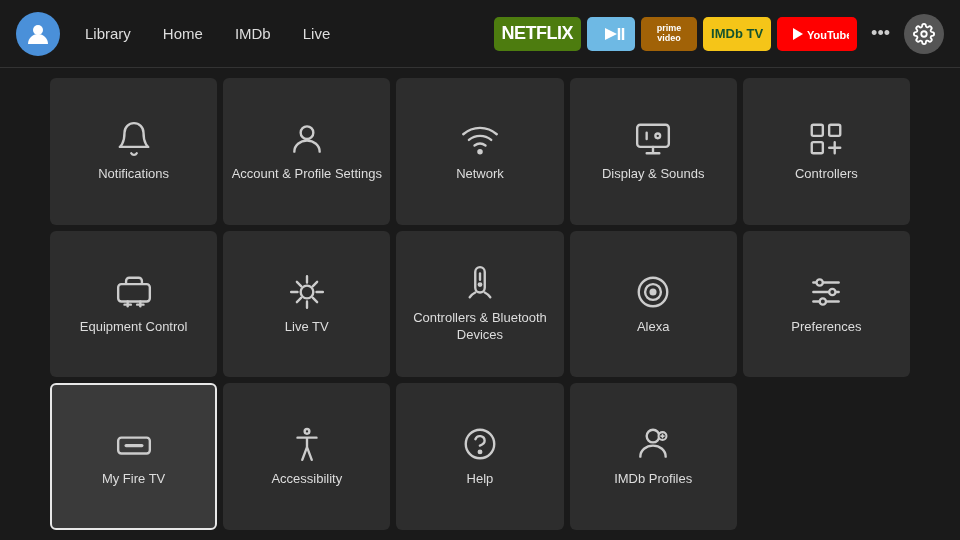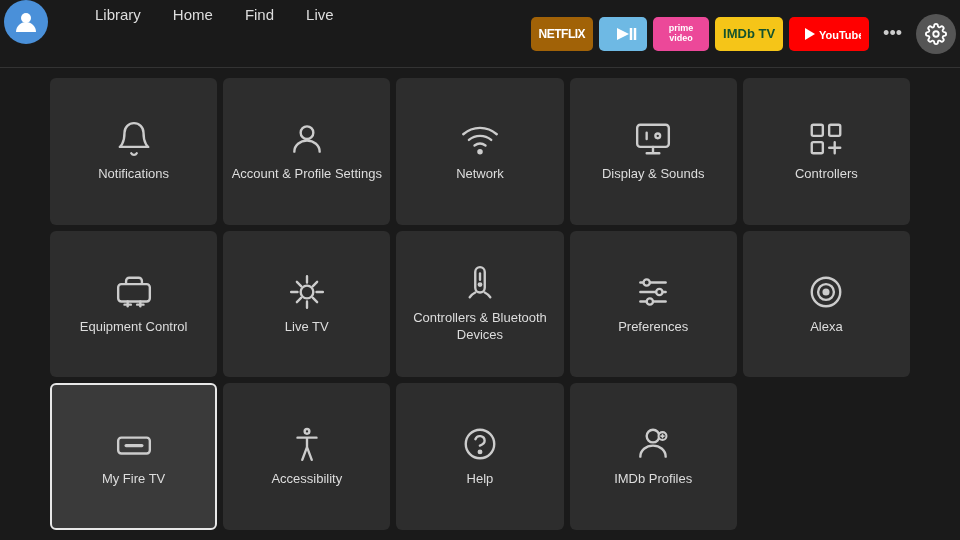--- a/index.html
+++ b/index.html
@@ -8,24 +8,25 @@
       height: 540px;
       background: #1a1a1a;
       font-family: 'Arial', sans-serif;
       overflow: hidden;
       color: #fff;
     }
 
     
     .topbar {
       display: flex;
+      align-items: center;
       background: #1a1a1a;
       height: 68px;
-      padding: 0 4px;
-      gap: 25px;
+      padding: 0 16px;
+      gap: 3px;
       border-bottom: 1px solid #333;
     }
 
     .avatar {
       width: 44px;
       height: 44px;
       border-radius: 50%;
       background: #4a90d9;
       display: flex;
       align-items: center;
@@ -60,23 +61,23 @@
       border-radius: 5px;
       display: flex;
       align-items: center;
       justify-content: center;
       font-weight: bold;
       font-size: 12px;
       padding: 0 8px;
       min-width: 56px;
     }
     .badge-expressvpn { background: #da3333; color: #fff; font-size: 10px; }
-    .badge-netflix { background: #a16207; color: #fff; font-size: 12px; letter-spacing: -0.5px; }
+    .badge-netflix { background: #4d7c0f; color: #fff; font-size: 18px; letter-spacing: -0.5px; }
     .badge-freeveee { background: #6eb9e4; color: #fff; font-size: 18px; }
-    .badge-prime { background: #ec4899; color: #fff; font-size: 9px; text-align: center; }
+    .badge-prime { background: #a16207; color: #fff; font-size: 9px; text-align: center; }
     .badge-imdb { background: #f5c518; color: #14532d; font-size: 13px; font-weight: 900; }
     .badge-youtube { background: #ff0000; color: #fff; font-size: 11px; }
 
     .more-btn {
       display: flex;
       align-items: center;
       justify-content: center;
       color: #ccc;
       font-size: 18px;
       cursor: pointer;
@@ -145,21 +146,21 @@
   <div class="avatar">
     <svg viewBox="0 0 28 28" fill="#fff" xmlns="http://www.w3.org/2000/svg">
       <circle cx="14" cy="10" r="5" fill="#fff"></circle>
       <path d="M4 24c0-5.5 4.5-10 10-10s10 4.5 10 10" fill="#fff"></path>
     </svg>
   </div>
 
   <nav class="nav-links">
     <div class="nav-link">Library</div>
     <div class="nav-link">Home</div>
-    <div class="nav-link">Find</div>
+    <div class="nav-link">IMDb</div>
     <div class="nav-link">Live</div>
   </nav>
 
   <div class="app-icons">
     <div class="app-badge badge-netflix">NETFLIX</div>
     <div class="app-badge badge-freeveee" style="font-size:20px;min-width:48px;">
       <svg viewBox="0 0 32 20" width="32" height="20" xmlns="http://www.w3.org/2000/svg">
         <rect width="32" height="20" rx="3" fill="#6eb9e4"></rect>
         <polygon points="10,4 10,16 22,10" fill="white"></polygon>
         <line x1="24" y1="4" x2="24" y2="16" stroke="white" stroke-width="2.5"></line>
@@ -258,39 +259,39 @@
       <rect x="9" y="2" width="6" height="16" rx="3" stroke="#ccc" stroke-width="1.5" fill="none"></rect>
       <line x1="12" y1="6" x2="12" y2="10" stroke="#ccc" stroke-width="1.5" stroke-linecap="round"></line>
       <circle cx="12" cy="13" r="0.8" fill="#ccc"></circle>
       <path d="M9 18c-2 1-3.5 3-3.5 3M15 18c2 1 3.5 3 3.5 3" stroke="#ccc" stroke-width="1.5" stroke-linecap="round"></path>
     </svg>
     <span class="label">Controllers &amp; Bluetooth Devices</span>
   </div>
 
   <div class="grid-item">
     <svg viewBox="0 0 24 24" xmlns="http://www.w3.org/2000/svg">
+      <circle cx="12" cy="12" r="9" stroke="#ccc" stroke-width="1.5" fill="none"></circle>
+      <circle cx="12" cy="12" r="5" stroke="#ccc" stroke-width="1.5" fill="none"></circle>
+      <circle cx="12" cy="12" r="1.5" fill="#ccc"></circle>
+    </svg>
+    <span class="label">Alexa</span>
+  </div>
+
+  <div class="grid-item">
+    <svg viewBox="0 0 24 24" xmlns="http://www.w3.org/2000/svg">
       <line x1="4" y1="6" x2="20" y2="6" stroke="#ccc" stroke-width="1.5" stroke-linecap="round"></line>
       <line x1="4" y1="12" x2="20" y2="12" stroke="#ccc" stroke-width="1.5" stroke-linecap="round"></line>
       <line x1="4" y1="18" x2="20" y2="18" stroke="#ccc" stroke-width="1.5" stroke-linecap="round"></line>
       <circle cx="8" cy="6" r="2" fill="#2d2d2d" stroke="#ccc" stroke-width="1.5"></circle>
       <circle cx="16" cy="12" r="2" fill="#2d2d2d" stroke="#ccc" stroke-width="1.5"></circle>
       <circle cx="10" cy="18" r="2" fill="#2d2d2d" stroke="#ccc" stroke-width="1.5"></circle>
     </svg>
     <span class="label">Preferences</span>
   </div>
 
-  <div class="grid-item">
-    <svg viewBox="0 0 24 24" xmlns="http://www.w3.org/2000/svg">
-      <circle cx="12" cy="12" r="9" stroke="#ccc" stroke-width="1.5" fill="none"></circle>
-      <circle cx="12" cy="12" r="5" stroke="#ccc" stroke-width="1.5" fill="none"></circle>
-      <circle cx="12" cy="12" r="1.5" fill="#ccc"></circle>
-    </svg>
-    <span class="label">Alexa</span>
-  </div>
-
   <div class="grid-item selected">
     <svg viewBox="0 0 24 24" xmlns="http://www.w3.org/2000/svg">
       <rect x="2" y="8" width="20" height="10" rx="2" stroke="#ccc" stroke-width="1.5" fill="none"></rect>
       <line x1="7" y1="13" x2="17" y2="13" stroke="#ccc" stroke-width="2" stroke-linecap="round"></line>
     </svg>
     <span class="label">My Fire TV</span>
   </div>
 
   <div class="grid-item">
     <svg viewBox="0 0 24 24" xmlns="http://www.w3.org/2000/svg">

